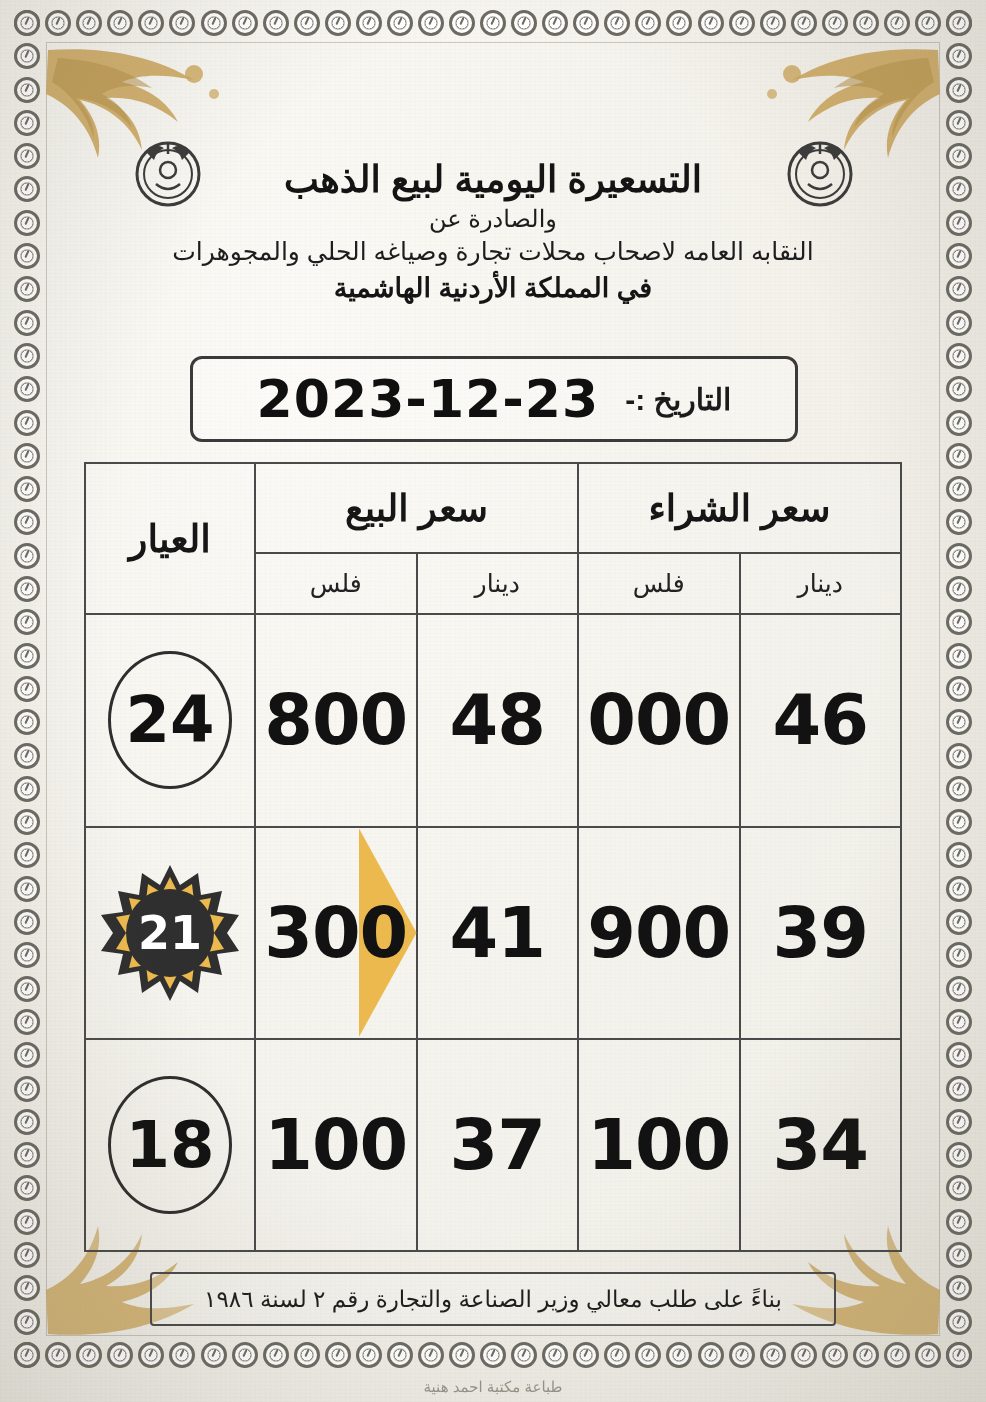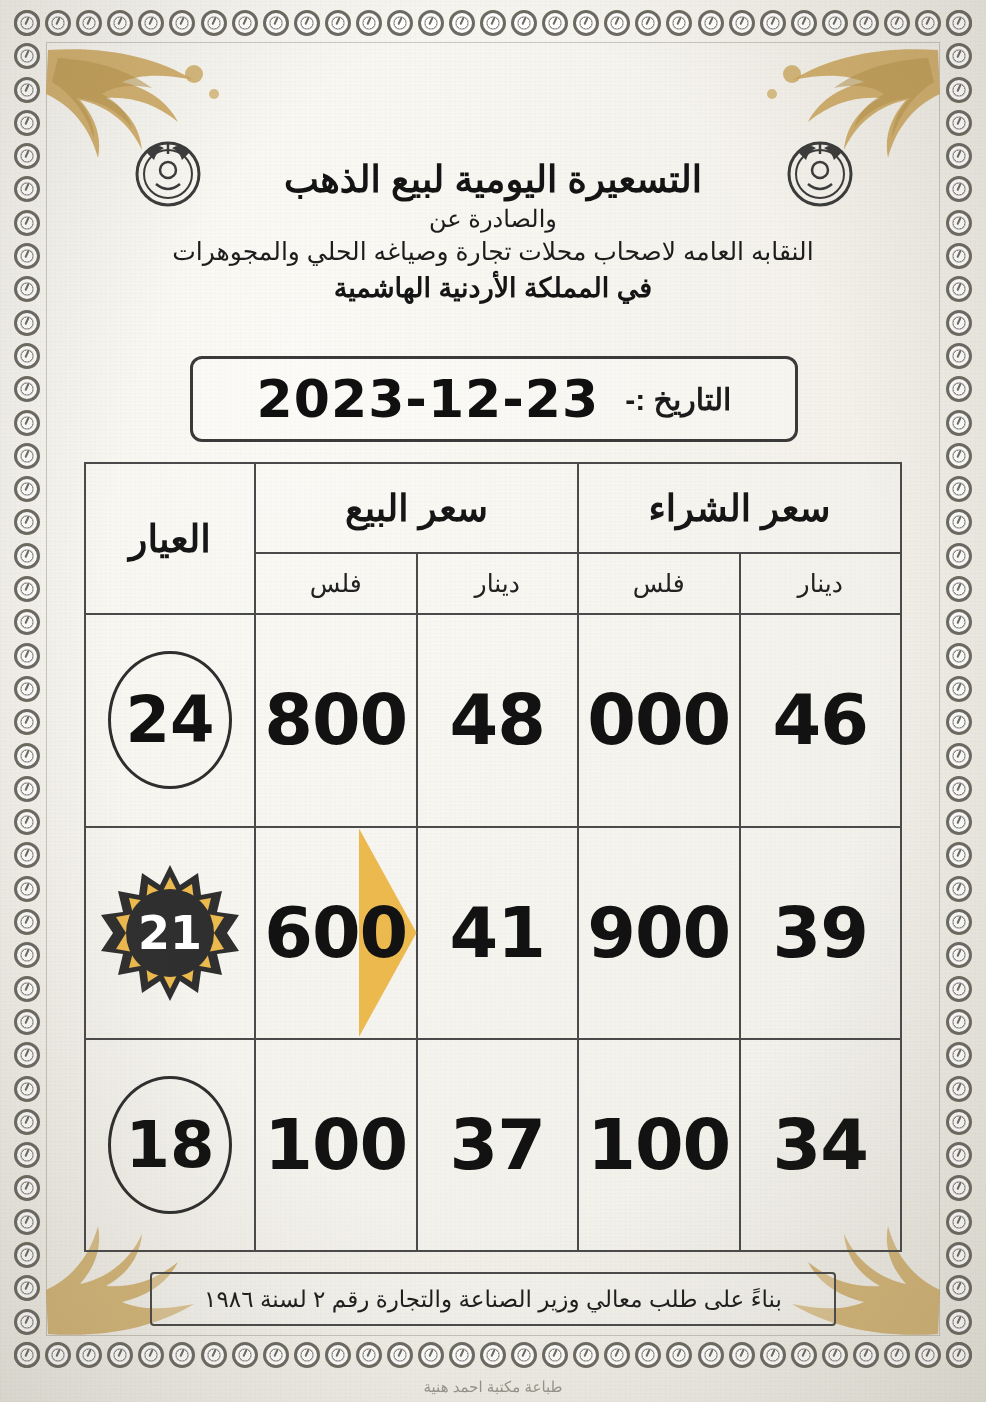--- a/index.html
+++ b/index.html
@@ -558,21 +558,21 @@
           <span class="karat-oval">24</span>
         </td>
       </tr>
 
       <tr class="row-body">
         <td class="num">39</td>
         <td class="num">900</td>
         <td class="num hl">41</td>
         <td class="num hl arrowed">
           <span class="arrow-notch"></span>
-          <span class="hl-inner">600</span>
+          <span class="hl-inner">300</span>
         </td>
         <td>
           <span class="karat-star">
             <svg class="starshape" viewBox="0 0 140 140" aria-hidden="true">
               <polygon fill="#2f2f2f" points="70,2 80,22 98,10 101,32 122,28 117,49 139,52 127,70 139,88 117,91 122,112 101,108 98,130 80,118 70,138 60,118 42,130 39,108 18,112 23,91 1,88 13,70 1,52 23,49 18,28 39,32 42,10 60,22"></polygon>
               <polygon fill="#ecb94e" points="70,14 78,30 92,21 94,38 111,35 107,51 124,54 114,70 124,86 107,89 111,105 94,102 92,119 78,110 70,126 62,110 48,119 46,102 29,105 33,89 16,86 26,70 16,54 33,51 29,35 46,38 48,21 62,30"></polygon>
               <circle cx="70" cy="70" r="44" fill="#2f2f2f"></circle>
             </svg>
             <span class="kval">21</span>
           </span>

